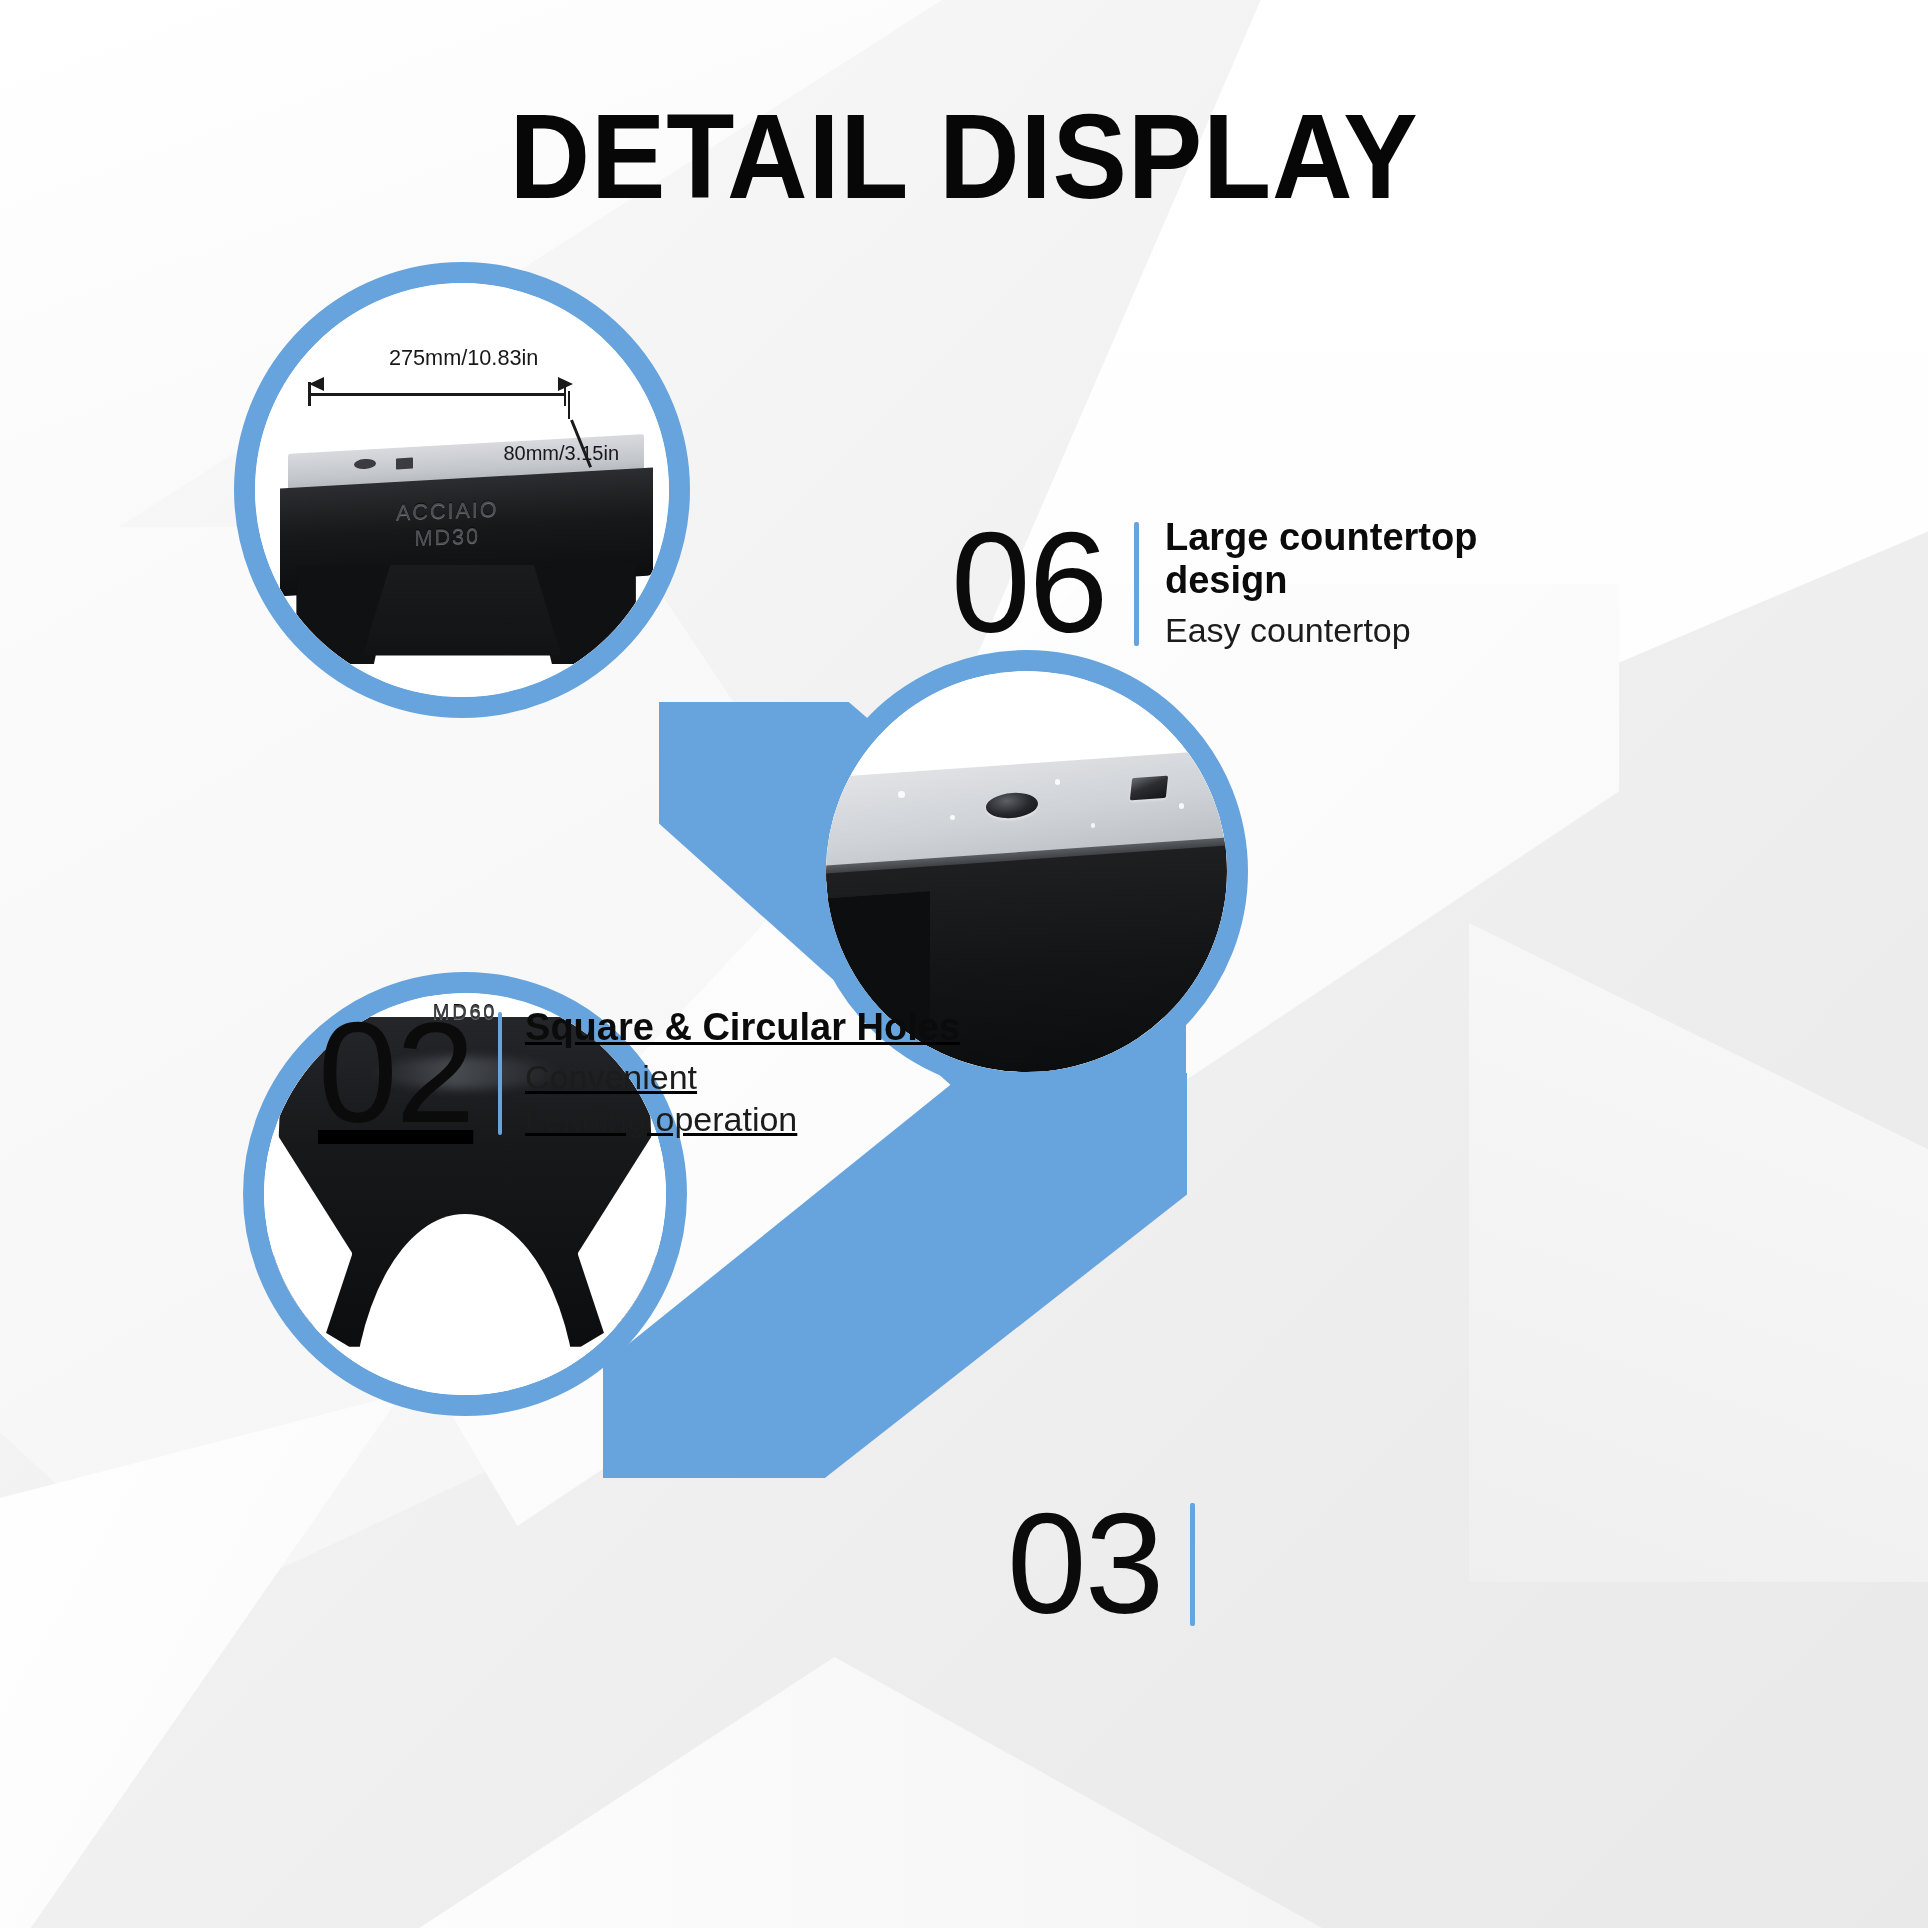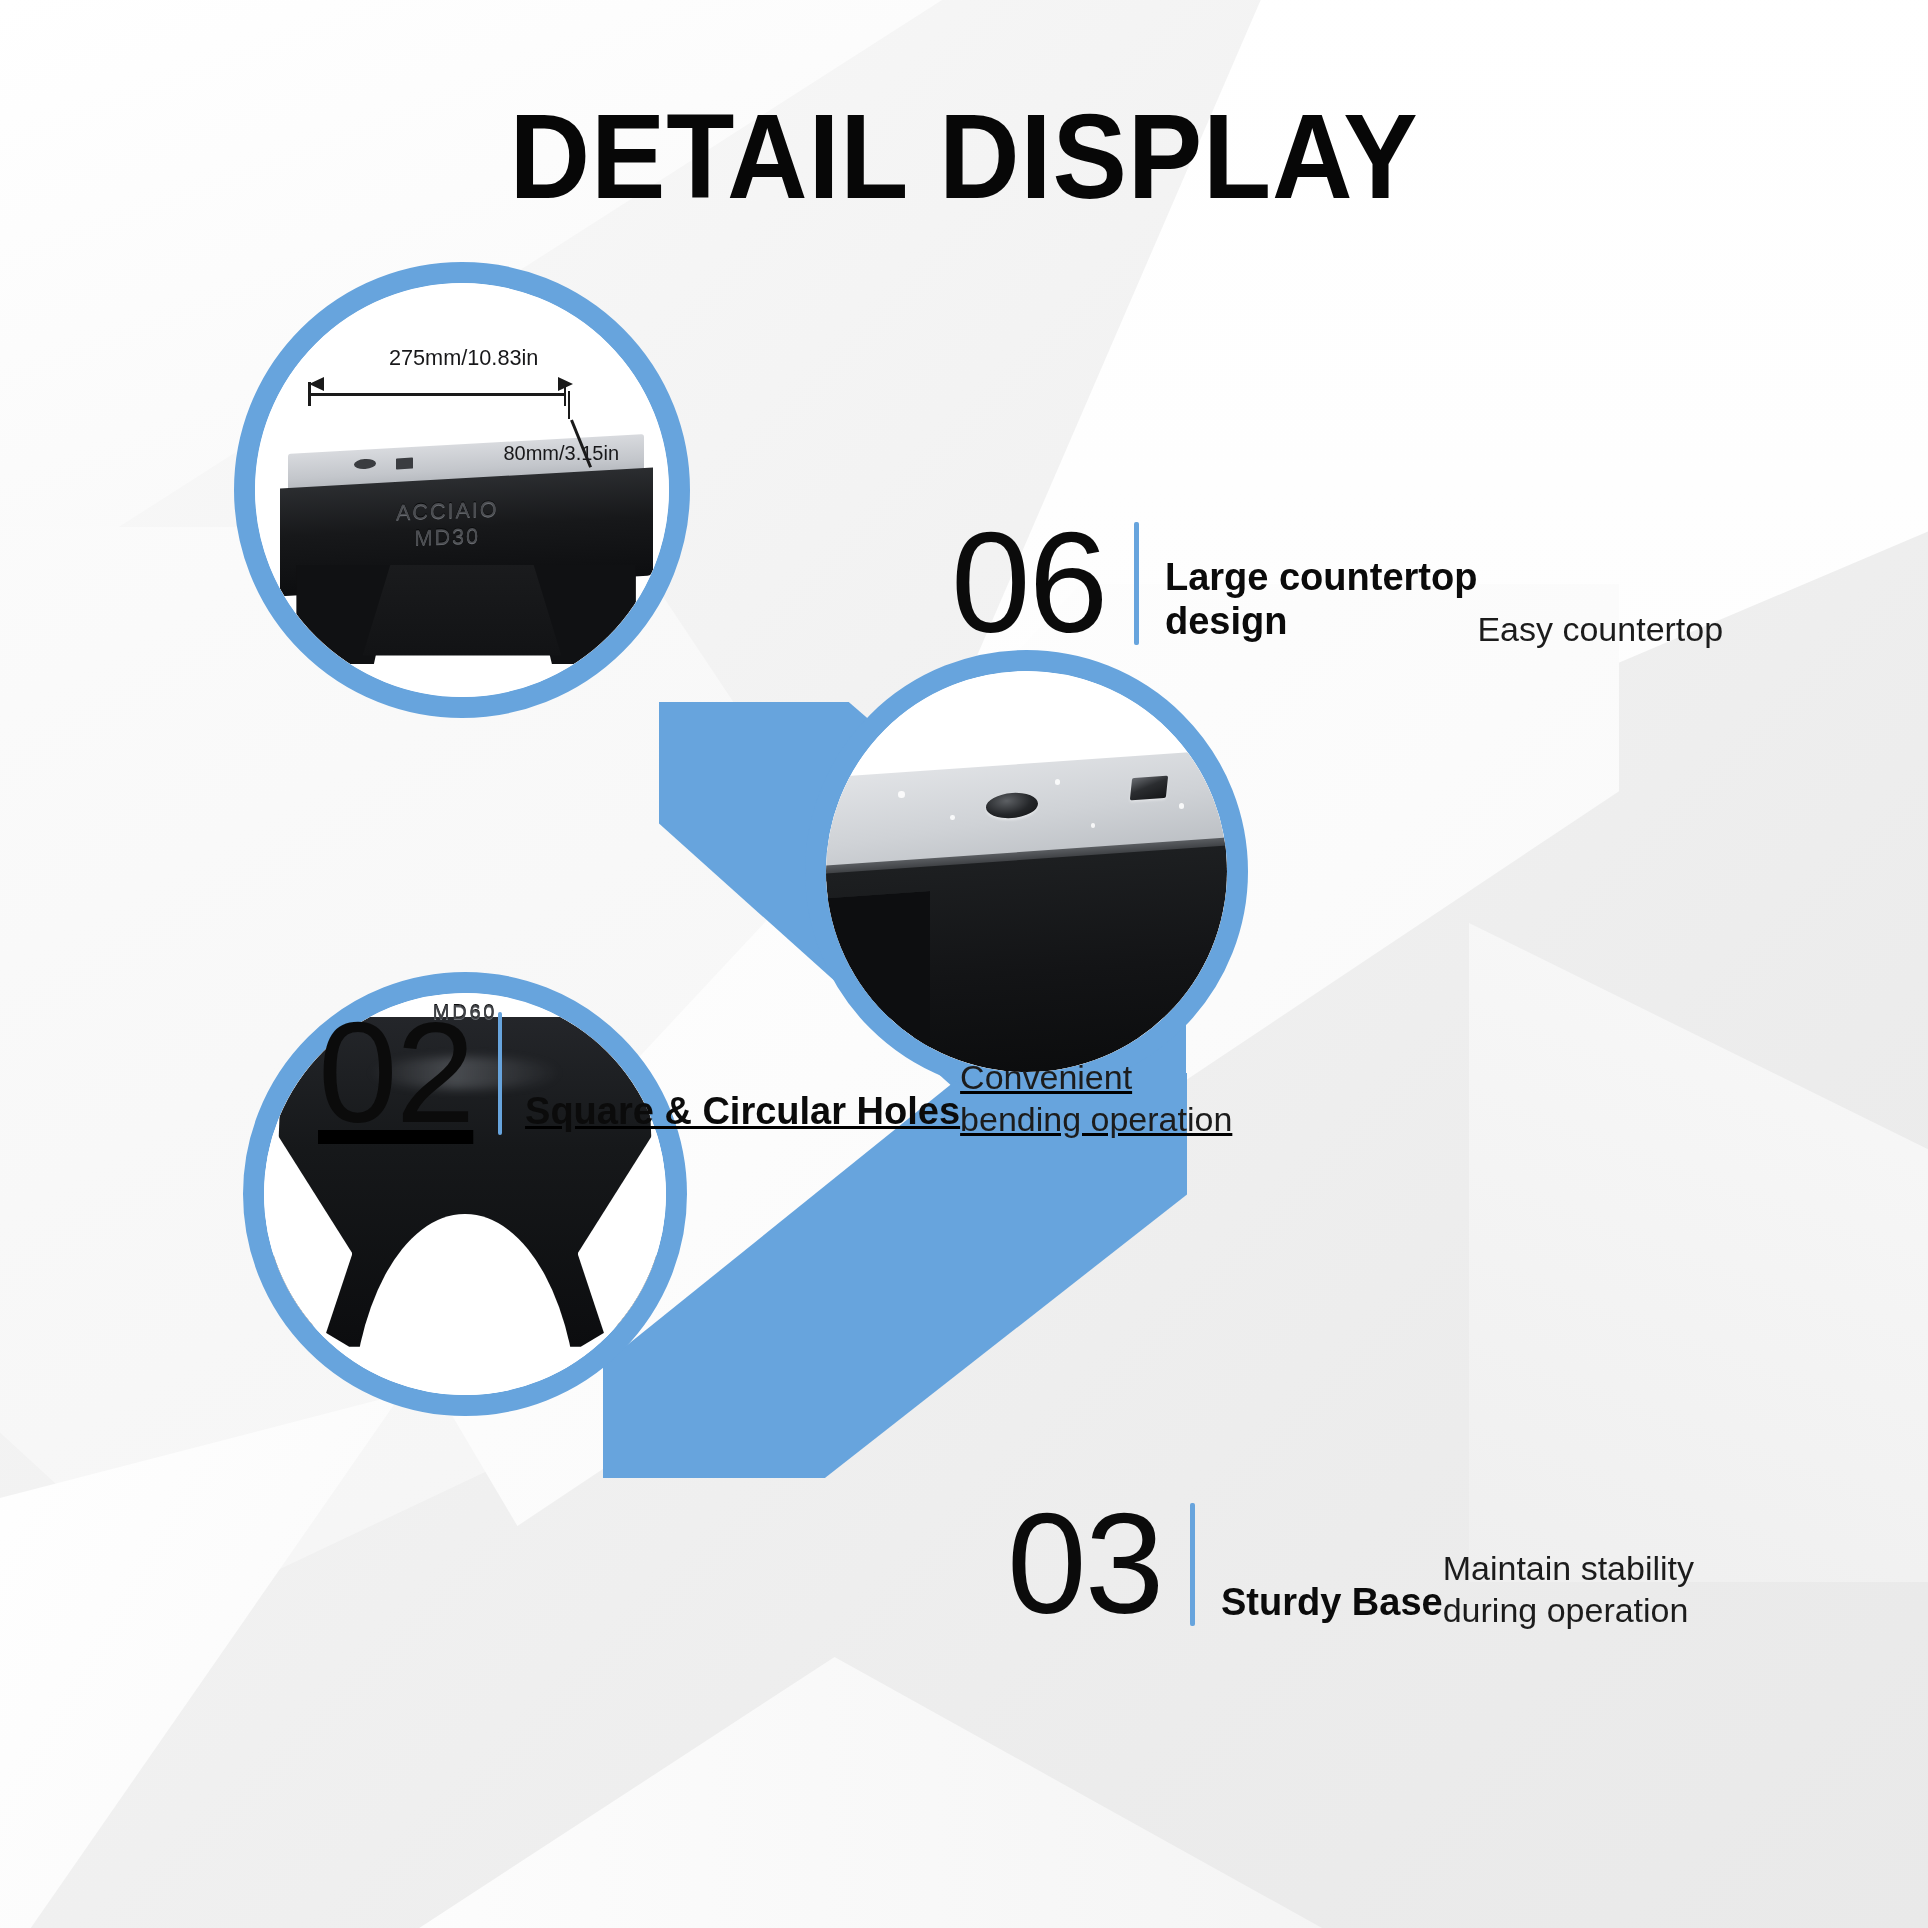--- a/index.html
+++ b/index.html
@@ -317,21 +317,21 @@
     letter-spacing: -1.9px;
     -webkit-text-stroke: 0;
   }
   .feat-rule {
     width: 4.7px;
     background: #67a4dd;
     margin: 5.6px 26px 5.6px 28px;
     flex: none;
     border-radius: 1.9px;
   }
-  .feat-text { display: flex; justify-content: center; align-items: flex-end; }
+  .feat-text { display: flex; flex-direction: column; justify-content: center; }
   .feat-title {
     font-family: "Liberation Sans", sans-serif;
     font-weight: bold;
     font-size: 38px;
     line-height: 1.14;
     color: #0b0b0b;
     margin-bottom: 7.5px;
     white-space: pre-line;
   }
   .feat-sub {
@@ -437,21 +437,16 @@
     <div class="feat-text">
       <div class="feat-title">Square &amp; Circular Holes</div>
       <div class="feat-sub">Convenient
 bending operation</div>
     </div>
   </div>
 
   <div class="feature" id="feature3">
     <div class="feat-num">03</div>
     <div class="feat-rule"></div>
-    <div class="feat-text">
-      <div class="feat-title">Sturdy Base</div>
-      <div class="feat-sub">Maintain stability
-during operation</div>
-    </div>
   </div>
 
 </div>
 
 
 </body></html>

